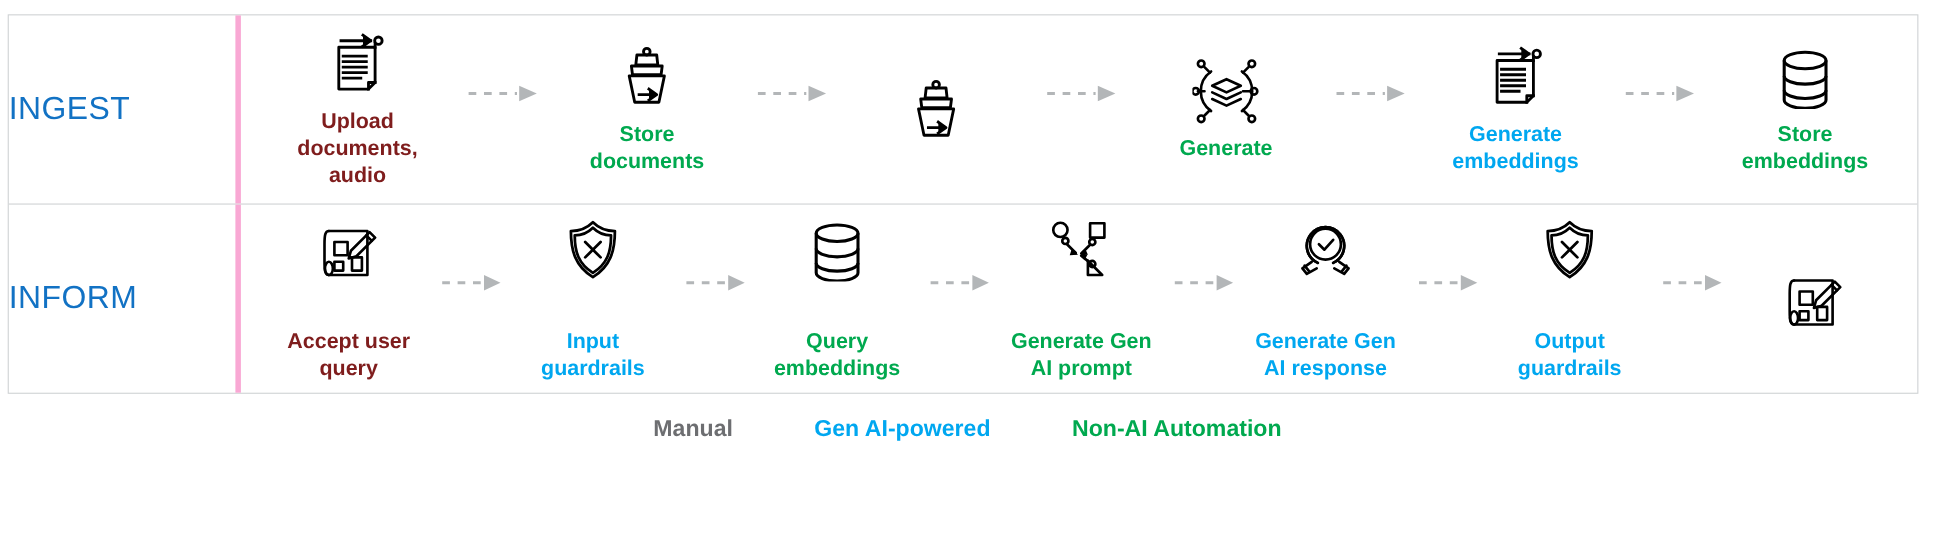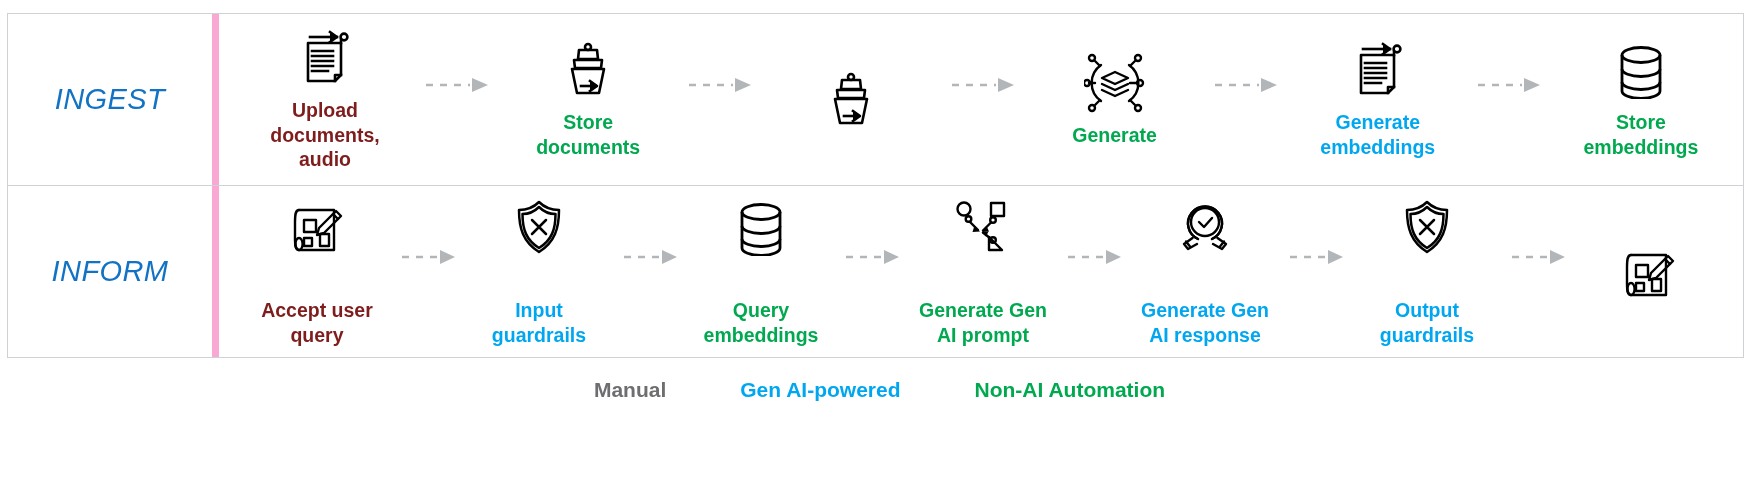--- a/index.html
+++ b/index.html
@@ -38,26 +38,24 @@
     flex: 1 1 0;
     min-height: 0;
     border-bottom: 1px solid #cfd2d4;
     box-sizing: border-box;
   }
   .phase-row:last-child { border-bottom: none; }
 
   .phase-label-cell {
     width: 211px;
     flex: 0 0 211px;
-    border-right: 7px solid #f9a8d4;
+    border-right: 5px solid #f9a8d4;
     box-sizing: border-box;
     display: flex;
     align-items: center;
-    justify-content: center;
-    font-style: italic;
   }
   .phase-label {
     font-size: 29px;
     letter-spacing: 0.4px;
     color: #1272c4;
     font-weight: 400;
     white-space: nowrap;
   }
 
   

